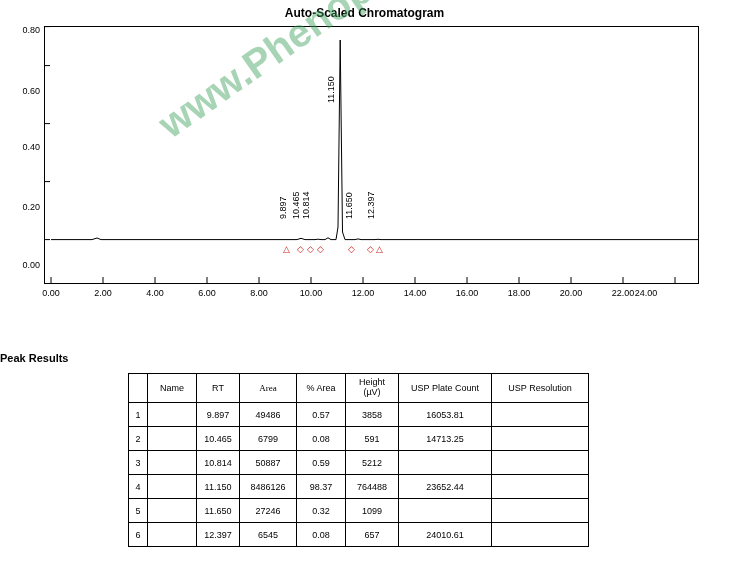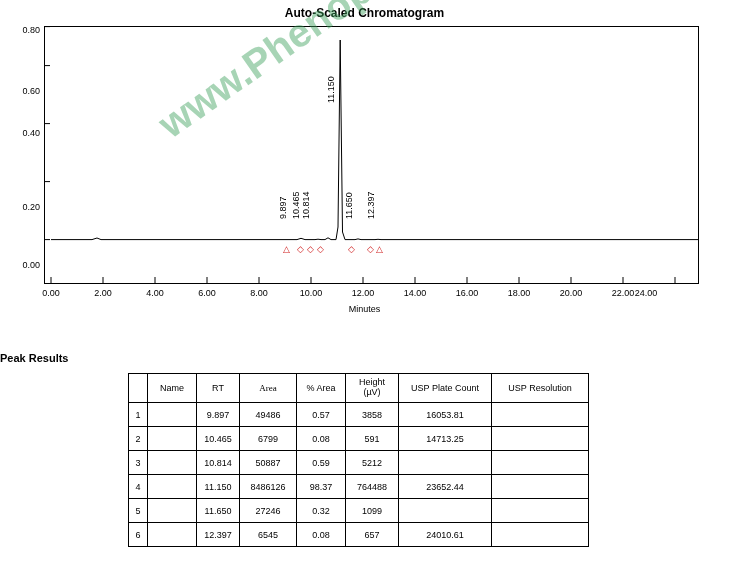--- a/index.html
+++ b/index.html
@@ -170,21 +170,21 @@
 
 <div id="chart-block">
 
   <div id="chart-title">Auto-Scaled Chromatogram</div>
 
   <div id="y-axis-label">AU</div>
 
   <div id="y-ticks">
     <div class="ytick" style="top:238.6px">0.00</div>
     <div class="ytick" style="top:180.6px">0.20</div>
-    <div class="ytick" style="top:107px">0.40</div>
+    <div class="ytick" style="top:121px">0.40</div>
     <div class="ytick" style="top:64.6px">0.60</div>
     <div class="ytick" style="top:4px">0.80</div>
   </div>
 
   <div id="plot-area">
     <svg id="plot-svg" width="653" height="256" viewBox="0 0 653 256">
 
       <g stroke="#000" stroke-width="1">
         <line x1="0" y1="212.6" x2="5" y2="212.6"></line>
         <line x1="0" y1="154.6" x2="5" y2="154.6"></line>
@@ -244,21 +244,20 @@
     <div class="xtick" style="left:267px">10.00</div>
     <div class="xtick" style="left:319px">12.00</div>
     <div class="xtick" style="left:371px">14.00</div>
     <div class="xtick" style="left:423px">16.00</div>
     <div class="xtick" style="left:475px">18.00</div>
     <div class="xtick" style="left:527px">20.00</div>
     <div class="xtick" style="left:579px">22.00</div>
     <div class="xtick" style="left:602px">24.00</div>
   </div>
 
-  <div id="x-axis-label">Minutes</div>
 </div>
 
 <div id="watermark">www.Phenopurify.com</div>
 
 <div id="table-title">Peak Results</div>
 
 <table id="peak-table">
   <thead>
     <tr>
       <th class="col-idx"></th>

